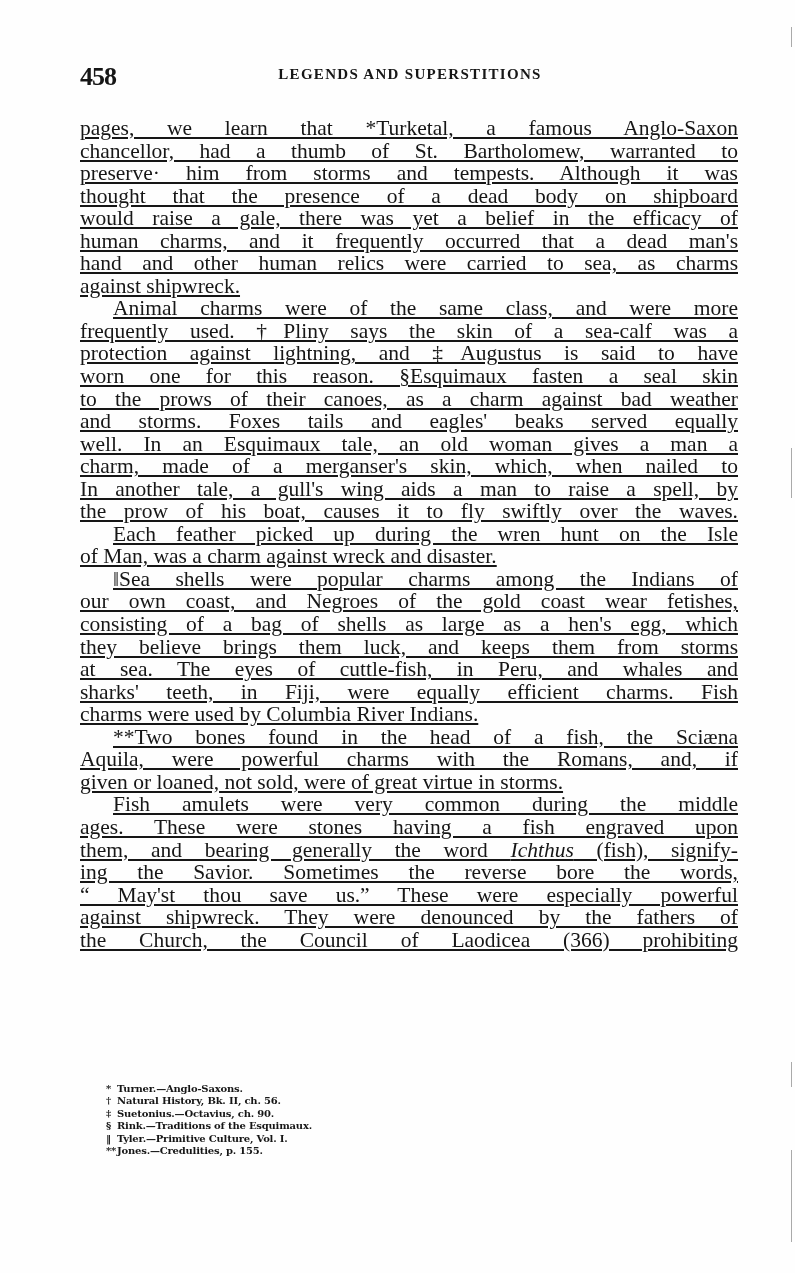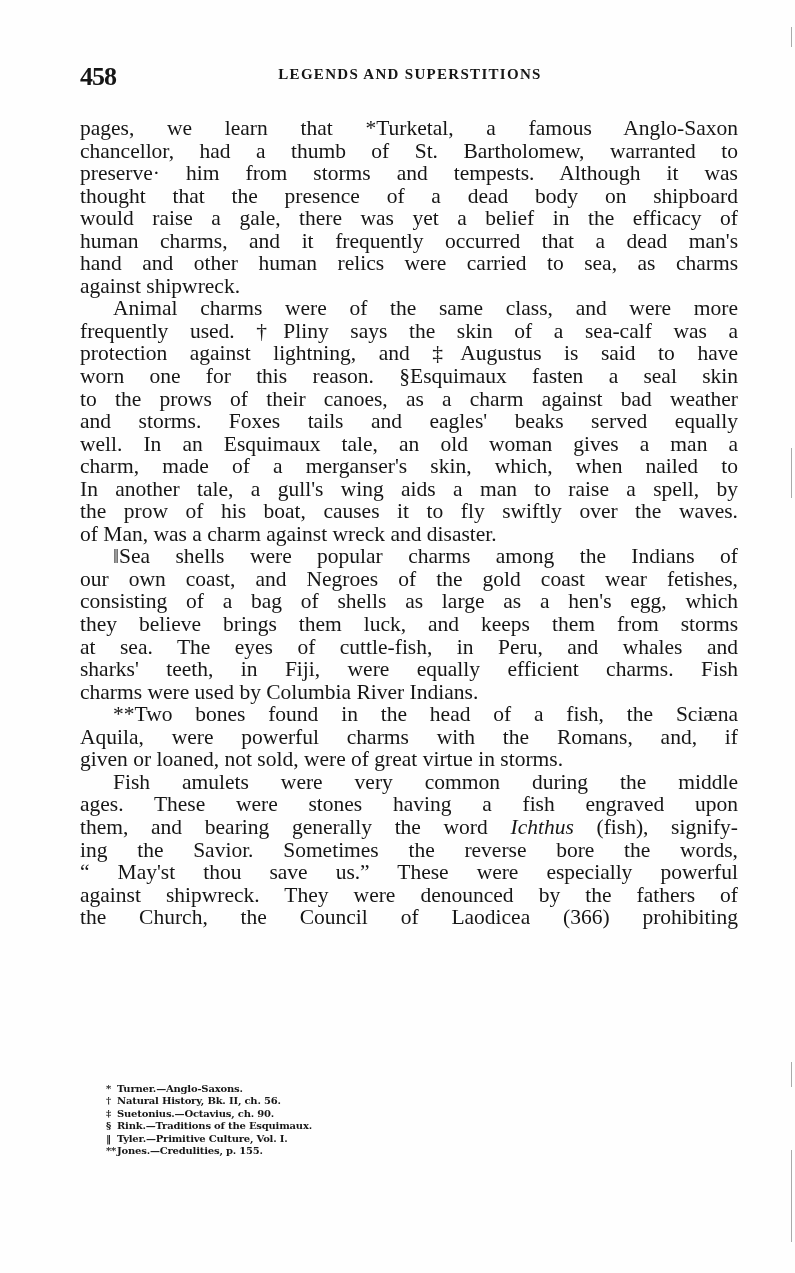--- a/index.html
+++ b/index.html
@@ -3,21 +3,21 @@
 <meta charset="utf-8">
 <style>
   html, body { margin: 0; padding: 0; }
   body {
     width: 795px; height: 1273px; background: #fefefe; position: relative; overflow: hidden;
     font-family: "Liberation Serif", "DejaVu Serif", serif; color: #161616;
   }
   .header { position: absolute; left: 80px; top: 62px; width: 660px; height: 26px; }
   .page-number { position: absolute; left: 0; top: 0; font-size: 26px; font-weight: bold; letter-spacing: -1px; }
   .running-head { position: absolute; left: 0; width: 660px; top: 4px; text-align: center; font-size: 15px; font-weight: bold; letter-spacing: 1.3px; }
-  .body-text { position: absolute; left: 80px; top: 117px; width: 658px; }
+  .body-text { position: absolute; left: 80px; top: 117px; width: 658px; text-decoration: underline; }
   .line { height: 22.55px; line-height: 22.55px; font-size: 21.5px; white-space: nowrap; text-align: justify; text-align-last: justify; }
   .line.last { text-align-last: left; }
   .line.indent { padding-left: 33px; box-sizing: border-box; }
   .footnotes { position: absolute; left: 106px; top: 1083px; }
   .fn { font-family: "DejaVu Serif", serif; font-weight: bold; font-size: 10px; line-height: 12.4px; height: 12.4px; white-space: nowrap; letter-spacing: -0.2px; }
   .fn .marker { display: inline-block; width: 11px; }
   .artifact { position: absolute; left: 791px; width: 1px; background: #aaaaaa; }
   i { font-style: italic; }
 </style>
 </head>
@@ -40,20 +40,21 @@
     <div class="line indent">Animal charms were of the same class, and were more</div>
     <div class="line">frequently used.  †Pliny says the skin of a sea-calf was a</div>
     <div class="line">protection against lightning, and ‡Augustus is said to have</div>
     <div class="line">worn one for this reason.  §Esquimaux fasten a seal skin</div>
     <div class="line">to the prows of their canoes, as a charm against bad weather</div>
     <div class="line">and storms.  Foxes tails and eagles' beaks served equally</div>
     <div class="line">well.  In an Esquimaux tale, an old woman gives a man a</div>
     <div class="line">charm, made of a merganser's skin, which, when nailed to</div>
     <div class="line">In another tale, a gull's wing aids a man to raise a spell, by</div>
     <div class="line">the prow of his boat, causes it to fly swiftly over the waves.</div>
+    <div class="line indent">Each feather picked up during the wren hunt on the Isle</div>
     <div class="line last">of Man, was a charm against wreck and disaster.</div>
     <div class="line indent">‖Sea shells were popular charms among the Indians of</div>
     <div class="line">our own coast, and Negroes of the gold coast wear fetishes,</div>
     <div class="line">consisting of a bag of shells as large as a hen's egg, which</div>
     <div class="line">they believe brings them luck, and keeps them from storms</div>
     <div class="line">at sea.  The eyes of cuttle-fish, in Peru, and whales and</div>
     <div class="line">sharks' teeth, in Fiji, were equally efficient charms.  Fish</div>
     <div class="line last">charms were used by Columbia River Indians.</div>
     <div class="line indent">**Two bones found in the head of a fish, the Sciæna</div>
     <div class="line">Aquila, were powerful charms with the Romans, and, if</div>

